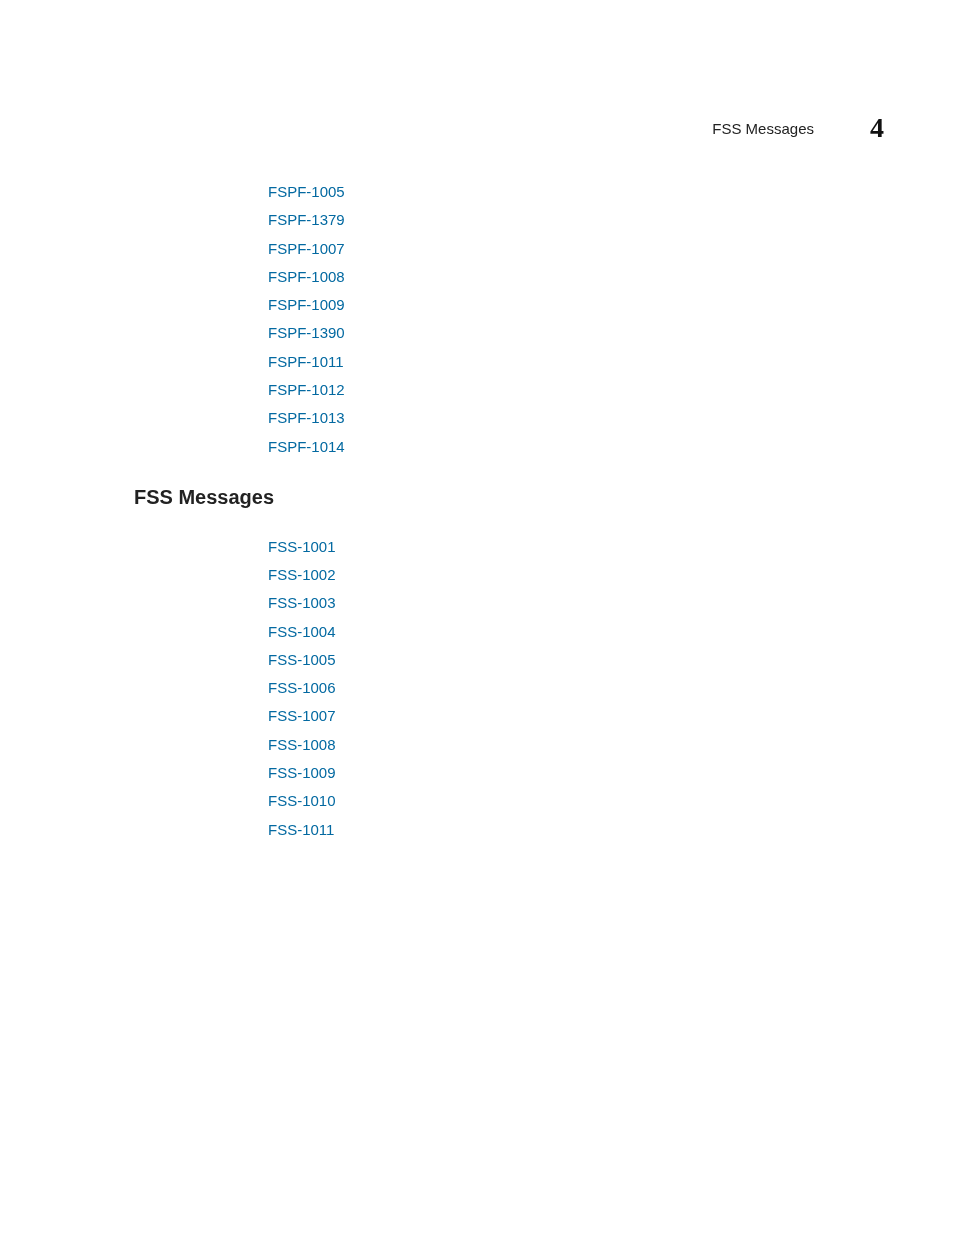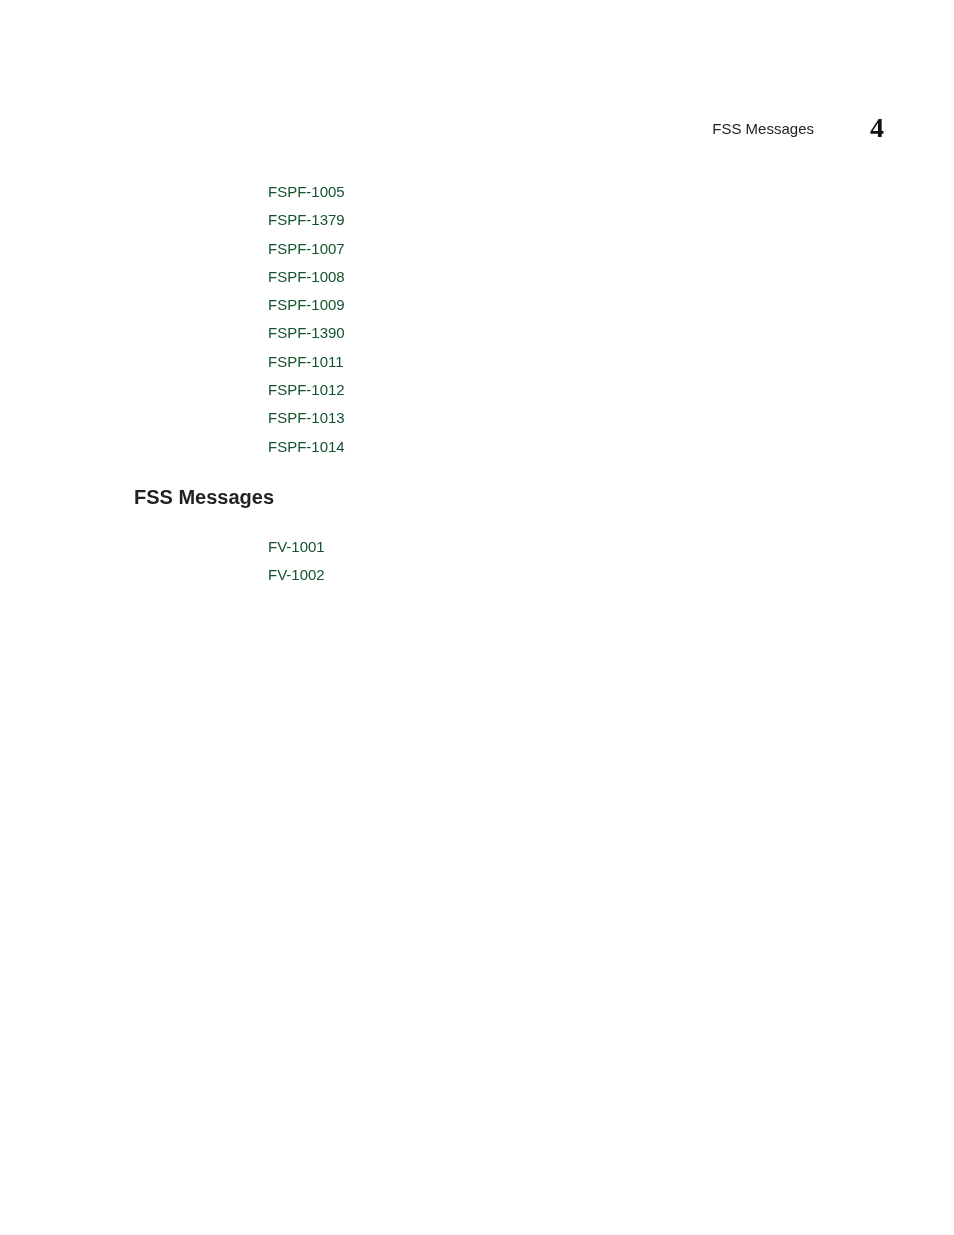--- a/index.html
+++ b/index.html
@@ -33,21 +33,21 @@
     position: absolute;
     top: 136px;
     left: 86px;
     right: 70px;
   }
   .link-list {
     margin-left: 134px;
   }
   .link-item {
     display: block;
-    color: #14532d;
+    color: #0369a1;
     font-size: 15px;
     line-height: 1;
     margin-bottom: 13.3px;
     text-decoration: none;
     cursor: pointer;
     width: fit-content;
   }
   .section-heading {
     font-size: 20px;
     font-weight: bold;
@@ -75,20 +75,29 @@
     <a class="link-item">FSPF-1008</a>
     <a class="link-item">FSPF-1009</a>
     <a class="link-item">FSPF-1390</a>
     <a class="link-item">FSPF-1011</a>
     <a class="link-item">FSPF-1012</a>
     <a class="link-item">FSPF-1013</a>
     <a class="link-item">FSPF-1014</a>
   </div>
 
   <h2 class="section-heading">FSS Messages</h2>
+  <div class="link-list">
+    <a class="link-item">FSS-1001</a>
+    <a class="link-item">FSS-1002</a>
+    <a class="link-item">FSS-1003</a>
+    <a class="link-item">FSS-1004</a>
+    <a class="link-item">FSS-1005</a>
+    <a class="link-item">FSS-1006</a>
+    <a class="link-item">FSS-1007</a>
+    <a class="link-item">FSS-1008</a>
+    <a class="link-item">FSS-1009</a>
+    <a class="link-item">FSS-1010</a>
+    <a class="link-item">FSS-1011</a>
+  </div>
 
 
-  <div class="link-list">
-    <a class="link-item">FV-1001</a>
-    <a class="link-item">FV-1002</a>
-  </div>
 
 </div>
 
 </body></html>

